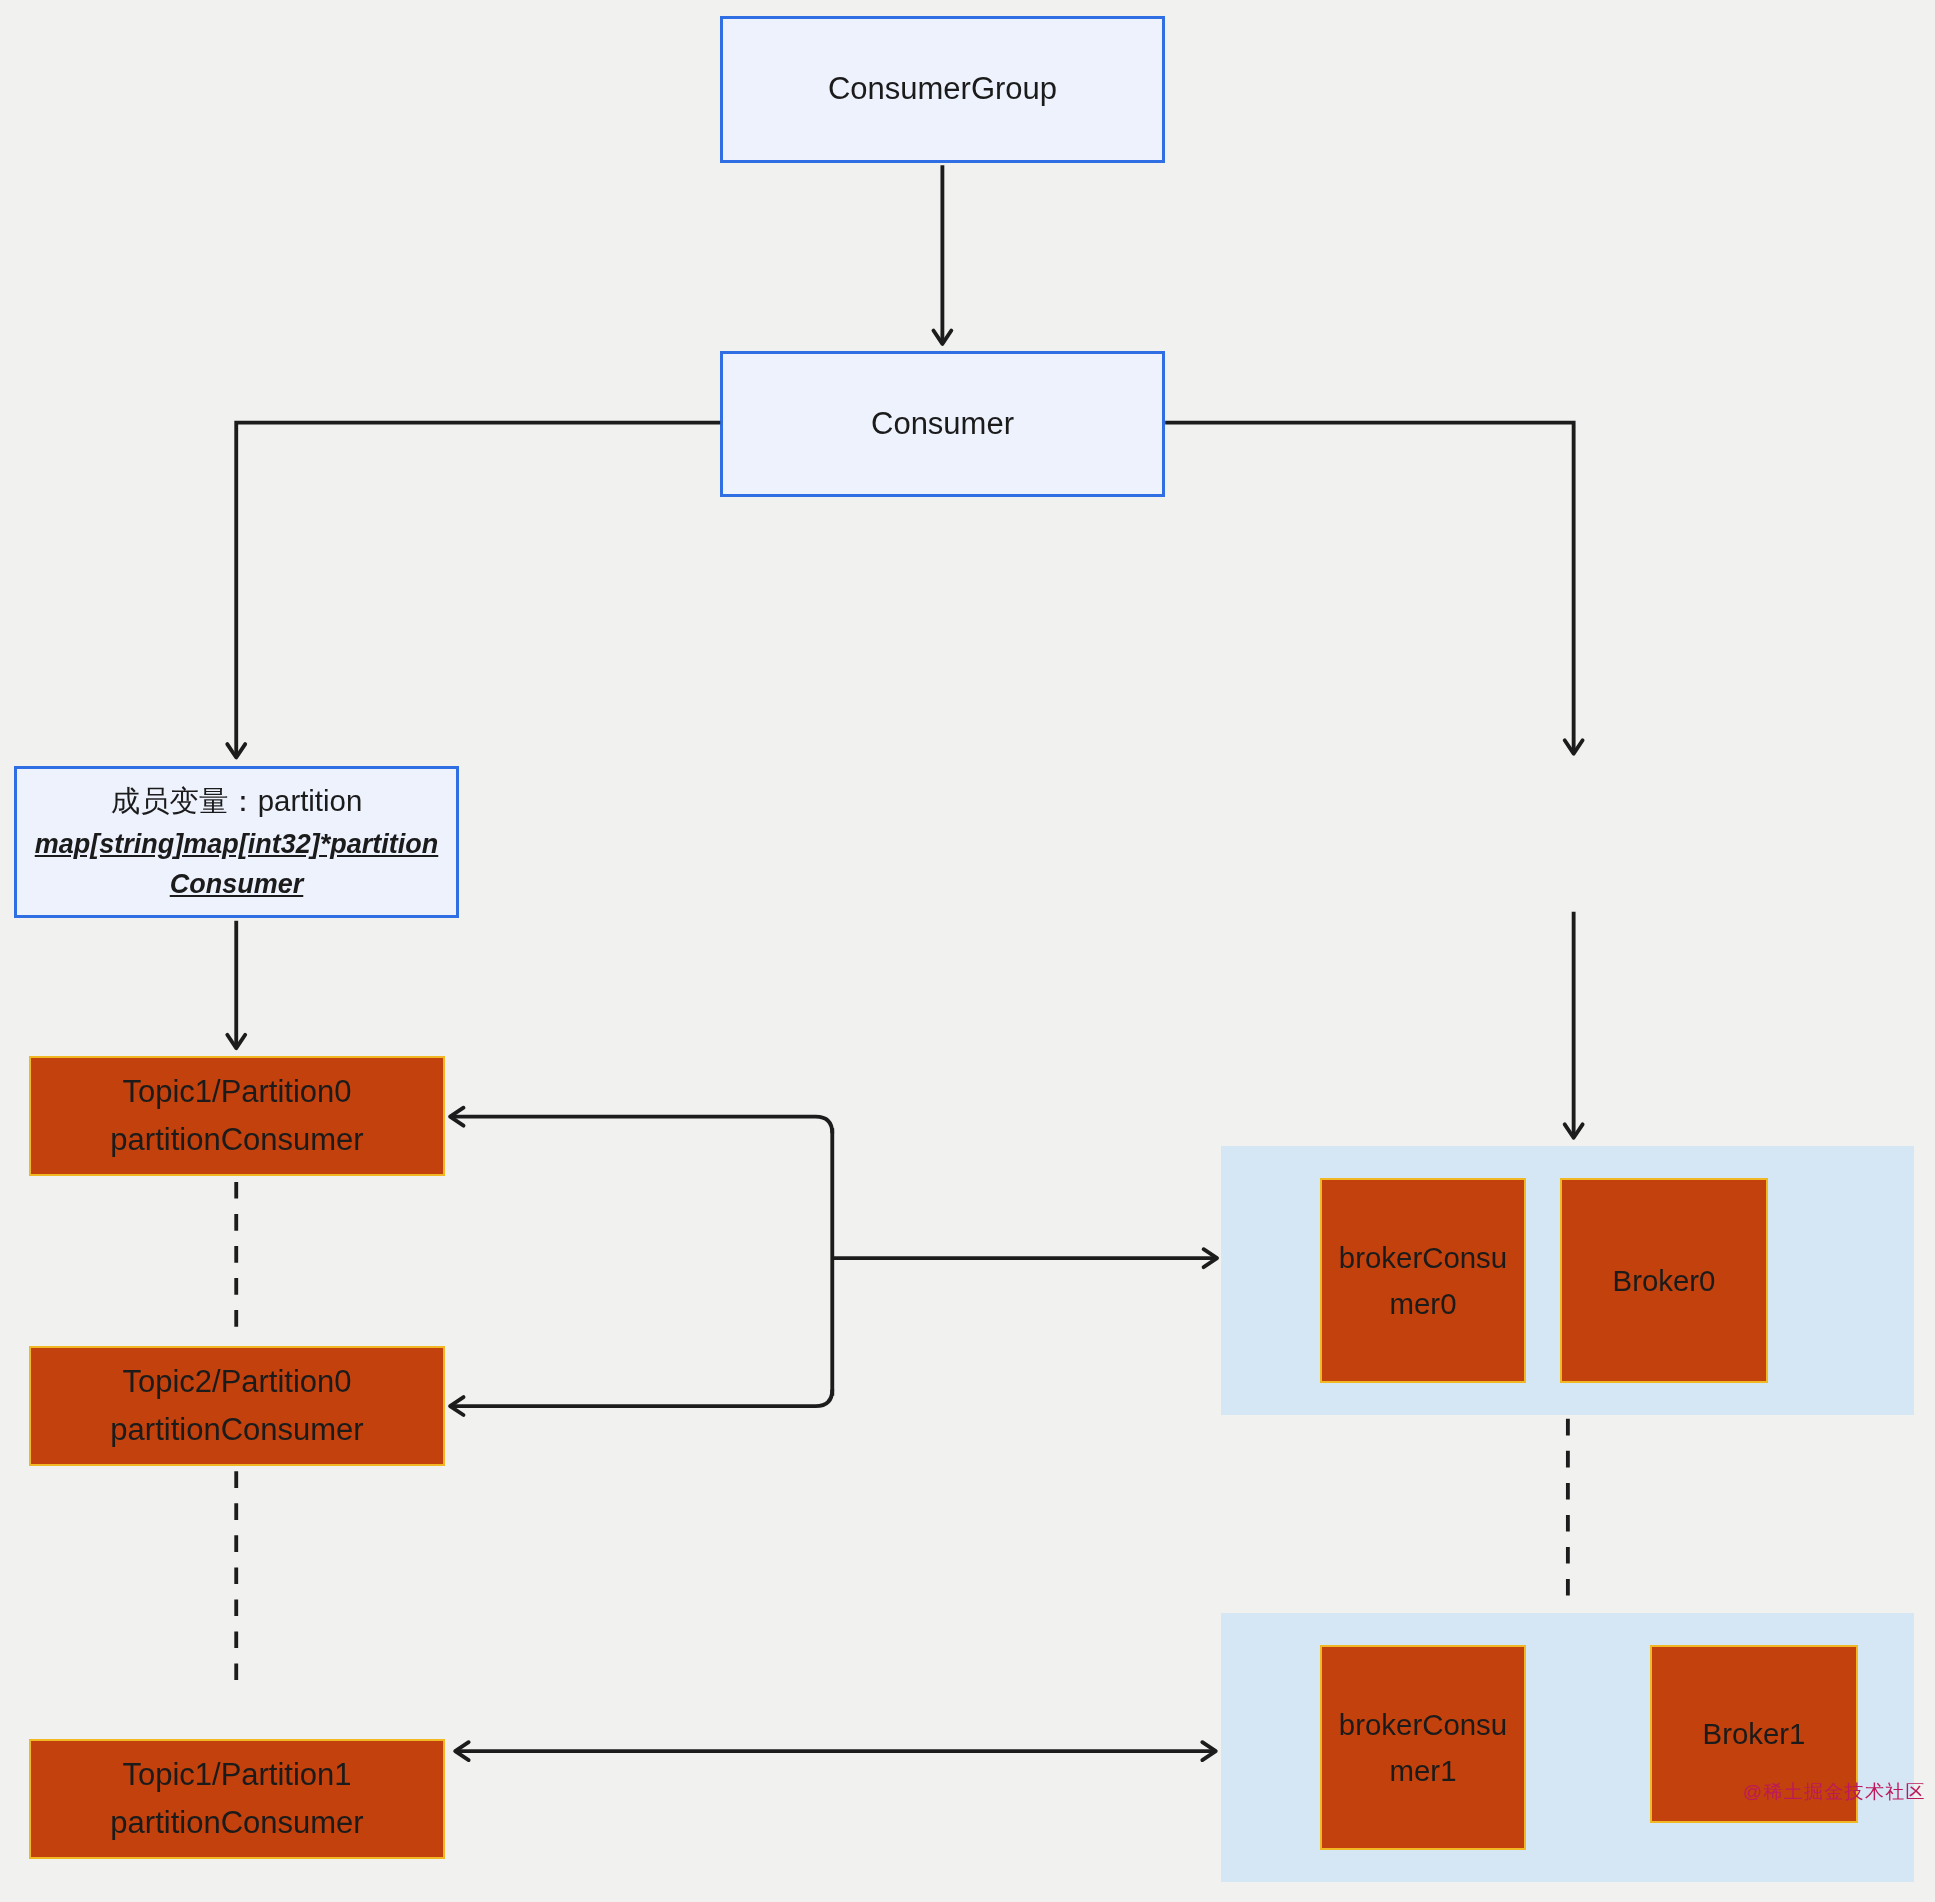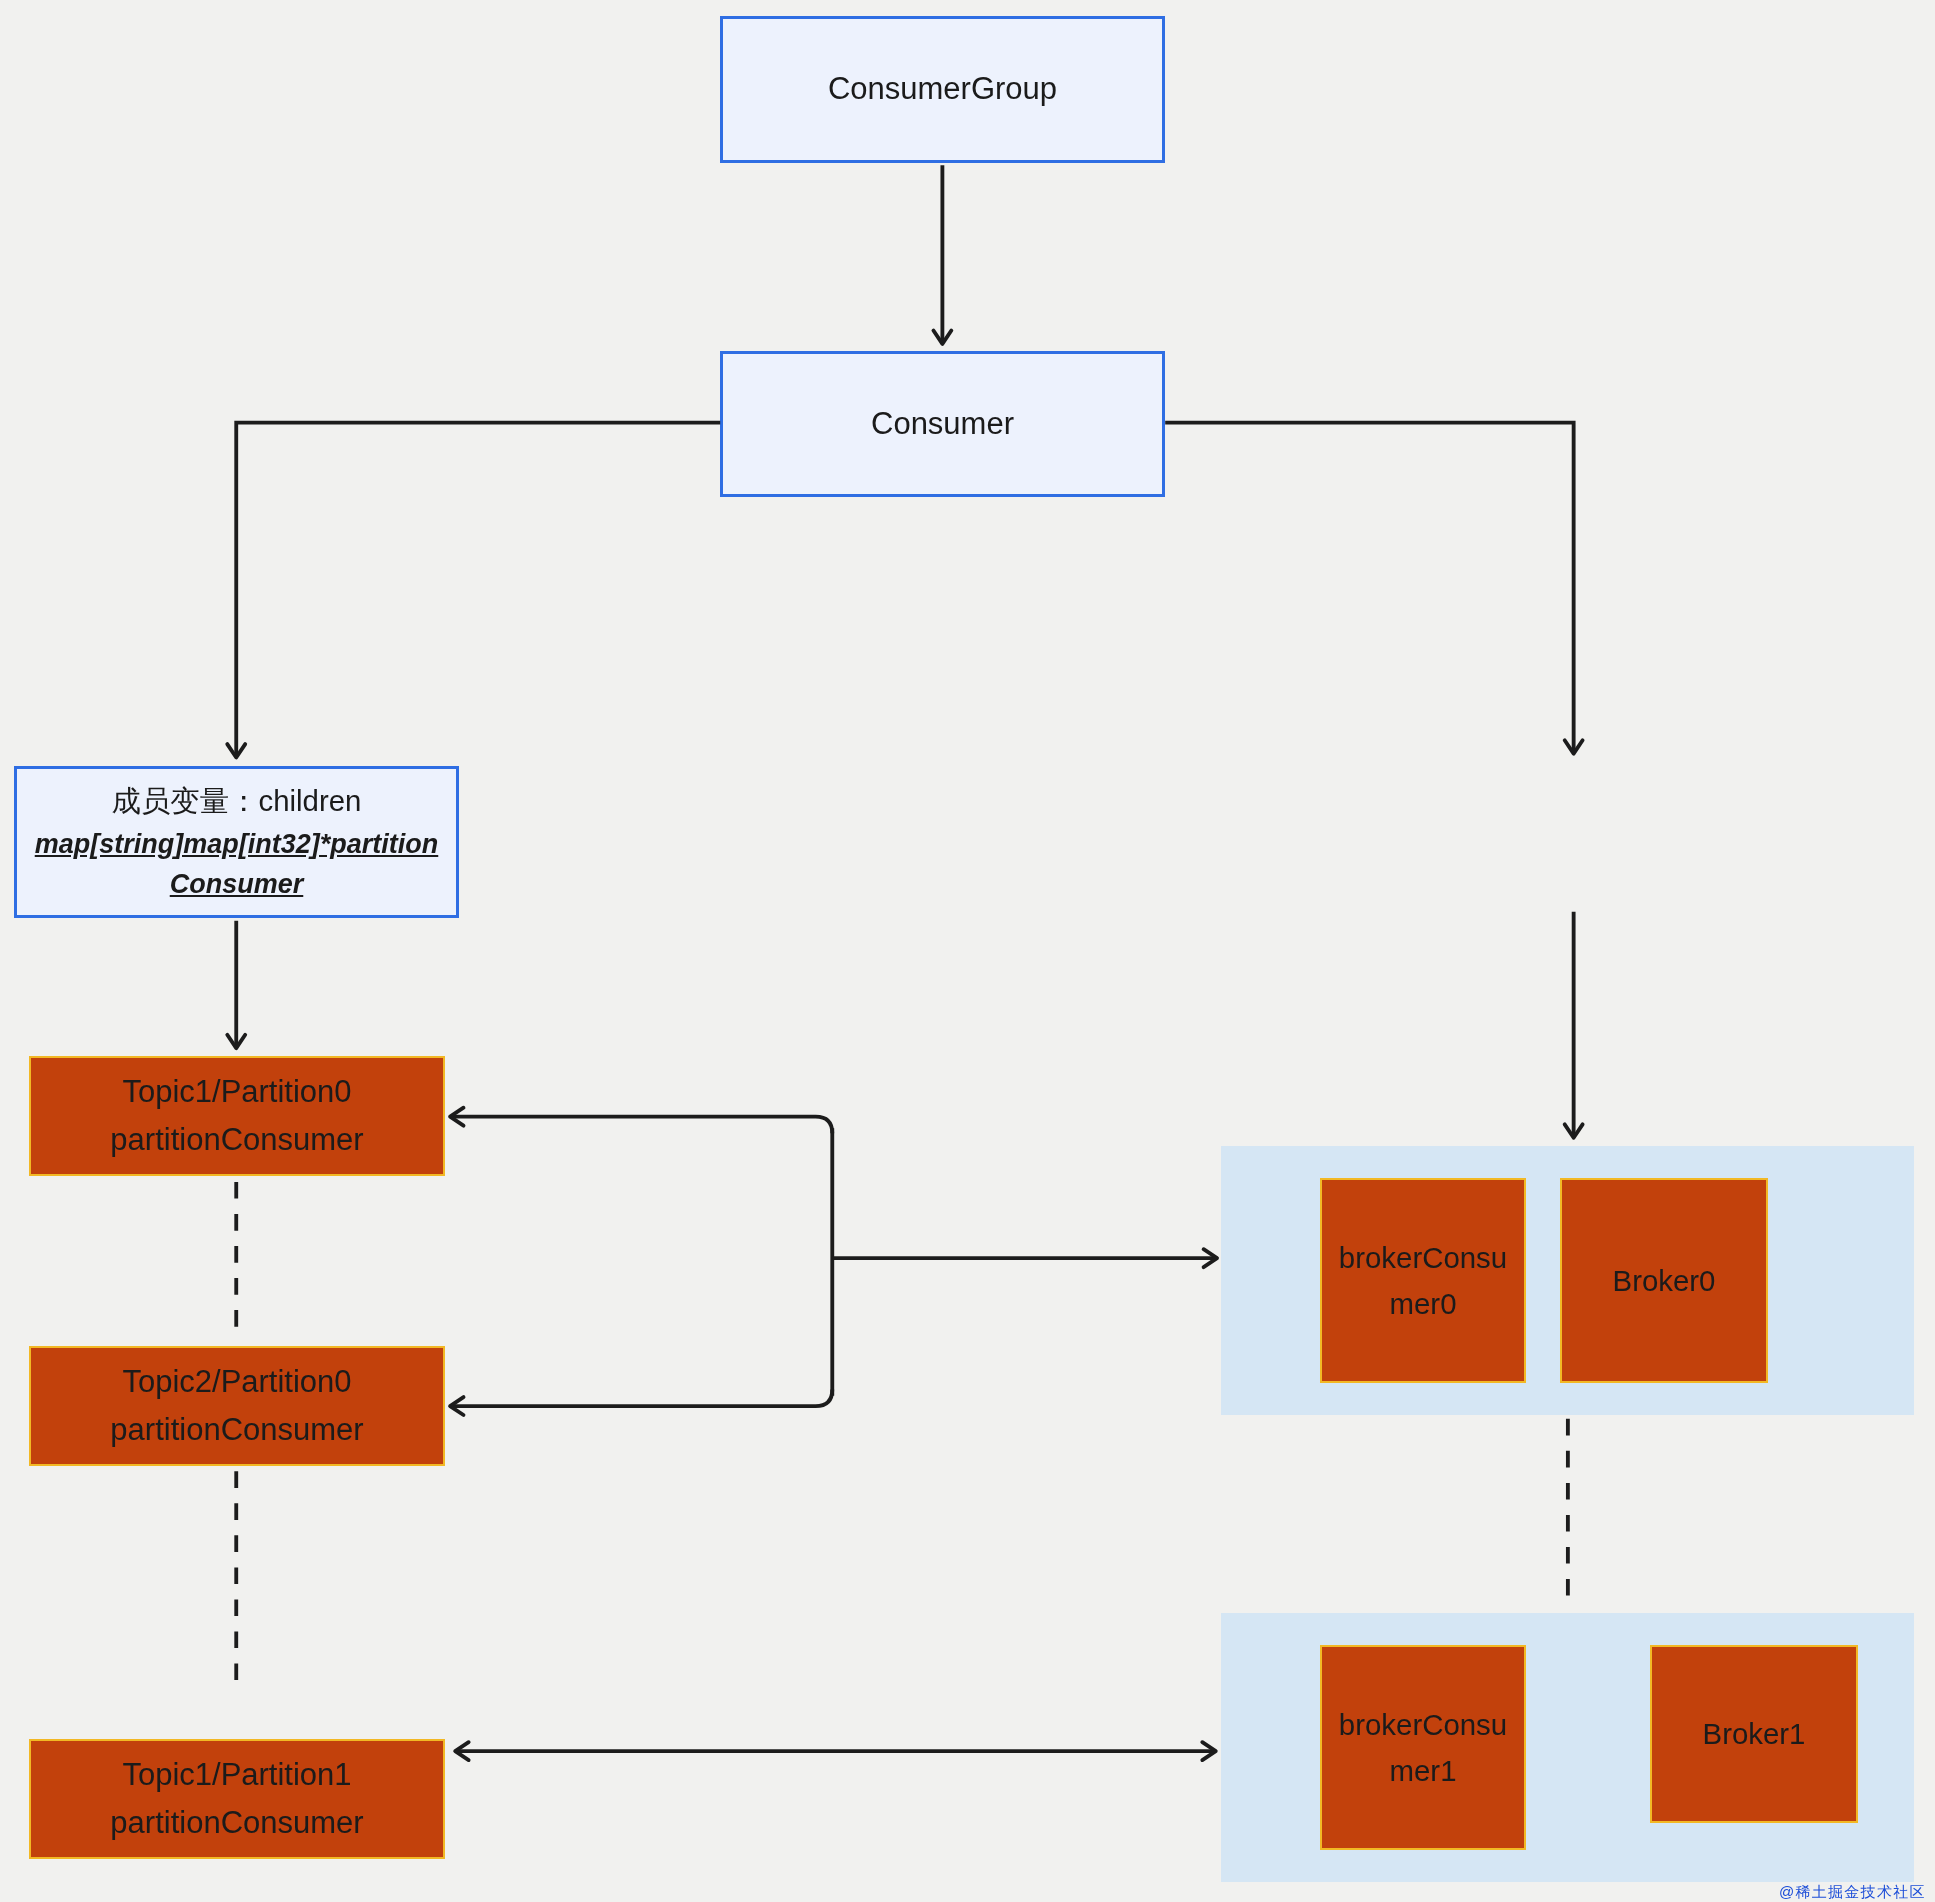--- a/index.html
+++ b/index.html
@@ -16,42 +16,42 @@
   .yellow{background:#c2410c;border:2.6px solid #f2b824;}
   .container{position:absolute;background:#d5e6f4;z-index:1;}
   .member{font-size:29.4px;line-height:1.5;}
   .code{
     display:block;white-space:nowrap;font-size:27px;font-weight:700;font-style:italic;
     text-decoration:underline;
   }
   .nowrap{white-space:nowrap;display:block;}
   .wire{position:absolute;left:0;top:0;z-index:3;}
   .watermark{
-    position:absolute;top:1883px;right:10.2px;z-index:4;
-    font-size:15px;color:#1d4ed8;letter-spacing:1.3px;
+    position:absolute;top:1779px;right:10.2px;z-index:4;
+    font-size:19px;color:#be185d;letter-spacing:1.3px;
   }
 </style>
 </head>
 <body>
 
 <div class="canvas">
 
   <div class="container" style="left:1221px;top:1146px;width:693px;height:269px;"></div>
   <div class="container" style="left:1221px;top:1613px;width:693px;height:269px;"></div>
 
   <div class="box blue" style="left:720px;top:16px;width:445px;height:147px;">
     <span class="nowrap">ConsumerGroup</span>
   </div>
 
   <div class="box blue" style="left:720px;top:351px;width:445px;height:146px;">
     <span class="nowrap">Consumer</span>
   </div>
 
   <div class="box blue member" style="left:14px;top:766px;width:445px;height:152px;">
-    <span class="nowrap">成员变量：children</span>
+    <span class="nowrap">成员变量：partition</span>
     <span class="code">map[string]map[int32]*partition</span>
     <span class="code">Consumer</span>
   </div>
 
 
   <div class="box yellow" style="left:29px;top:1056px;width:416px;height:120px;">
     <span class="nowrap">Topic1/Partition0</span>
     <span class="nowrap">partitionConsumer</span>
   </div>
 

